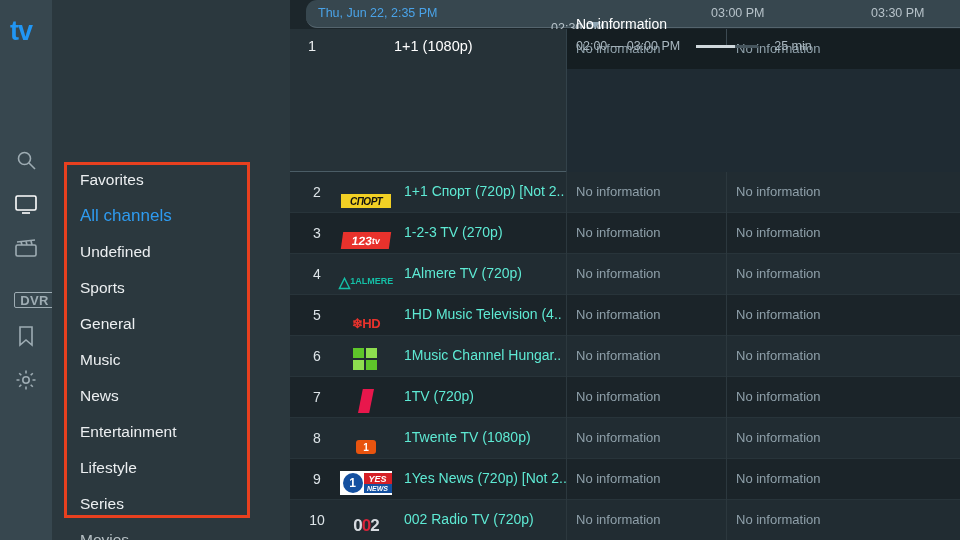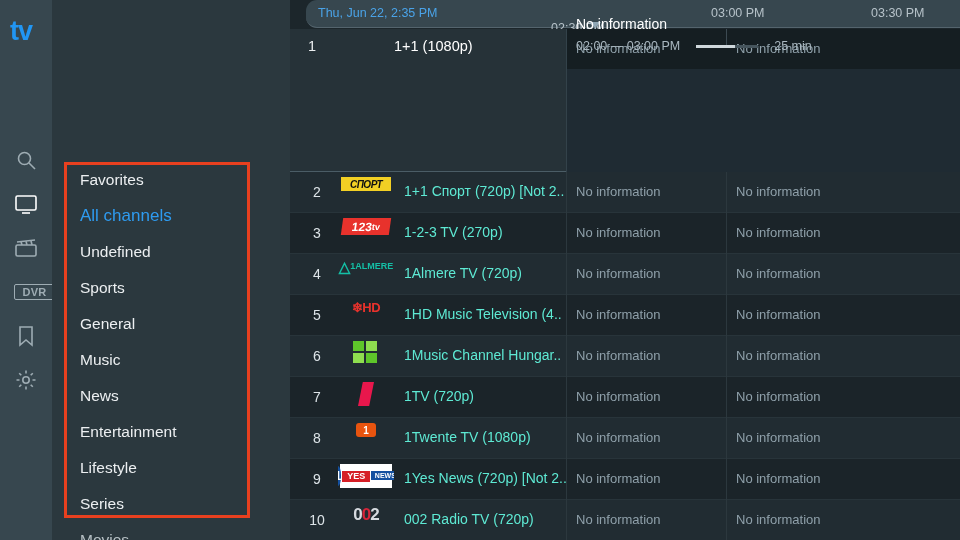--- a/index.html
+++ b/index.html
@@ -24,23 +24,23 @@
   .rail-icon {
     position: absolute; left: 14px; width: 24px; height: 24px;
     color: #b0bec5; opacity: .85;
   }
   .rail-icon svg { width: 24px; height: 24px; display: block; fill: none;
     stroke: currentColor; stroke-width: 1.6; }
   .rail-icon.sel { color: #ffffff; opacity: 1; }
   .ri0 { top: 148px; } .ri1 { top: 192px; } .ri2 { top: 236px; }
   .ri3 { top: 280px; } .ri4 { top: 324px; } .ri5 { top: 368px; }
   .dvr-box {
-    width: 41px; height: 16px; margin-top: 4px;
+    width: 41px; height: 16px; margin-top: 12px;
     border: 1.6px solid currentColor; border-radius: 2px;
-    font-size: 11px; font-weight: bold; letter-spacing: .3px;
+    font-size: 13px; font-weight: bold; letter-spacing: .3px;
     display: flex; align-items: center; justify-content: center;
     font-family: "Liberation Sans", sans-serif;
   }
 
   
   .catpane {
     position: absolute; left: 52px; top: 0; width: 238px; height: 540px;
     background: #2b383e;
   }
   .catbox {
@@ -129,21 +129,21 @@
     border-bottom: 1px solid #28343a;
   }
   .row.alt { background: #212c32; }
   .row.pln { background: #1b2429; }
   .r-num {
     position: absolute; left: 14px; top: 12px; width: 26px; text-align: center;
     font-size: 14px; color: #dde4e8;
   }
   .r-logo {
     position: absolute; left: 48px; top: 5px; width: 56px; height: 31px;
-    display: flex; align-items: flex-start; justify-content: center;
+    display: flex; align-items: flex-end; justify-content: center;
     overflow: hidden;
   }
   .r-name {
     position: absolute; left: 114px; top: 11px; font-size: 14px; color: #5eead4;
     white-space: nowrap;
   }
   .r-c1 { position: absolute; left: 286px; top: 12px; font-size: 13px; color: #8fa0aa; }
   .r-c2 { position: absolute; left: 446px; top: 12px; font-size: 13px; color: #8fa0aa; }
   .r-sep1 { position: absolute; left: 276px; top: 0; width: 1px; height: 41px;
     background: #2c383e; }
@@ -171,21 +171,21 @@
   .lg-1tw { width: 20px; height: 14px; background: #e8540f; color: #fff;
     font-size: 10px; border-radius: 3px; }
   .lg-yes { width: 52px; height: 24px; background: #fff; display: flex;
     align-items: center; }
   .lg-yes .b { width: 20px; height: 20px; border-radius: 50%;
     background: #1450a0; color: #fff; font-size: 12px; margin-left: 2px; }
   .lg-yes .r { background: #d61f26; color: #fff; font-size: 9px; width: 28px;
     height: 11px; margin-left: 1px; }
   .lg-yes .n { background: #1450a0; color: #fff; font-size: 7px; width: 28px;
     height: 9px; margin-left: 1px; }
-  .lg-yes .col { display: flex; flex-direction: row; }
+  .lg-yes .col { display: flex; flex-direction: column; font-style: italic; }
   .lg-002 { color: #d7dbe0; font-size: 17px; letter-spacing: -1px; }
   .lg-002 em { color: #d6253a; font-style: normal; }
 </style>
 </head>
 <body>
 
 <div id="app">
 
   <div class="rail">
     <div class="brand">tv</div>

